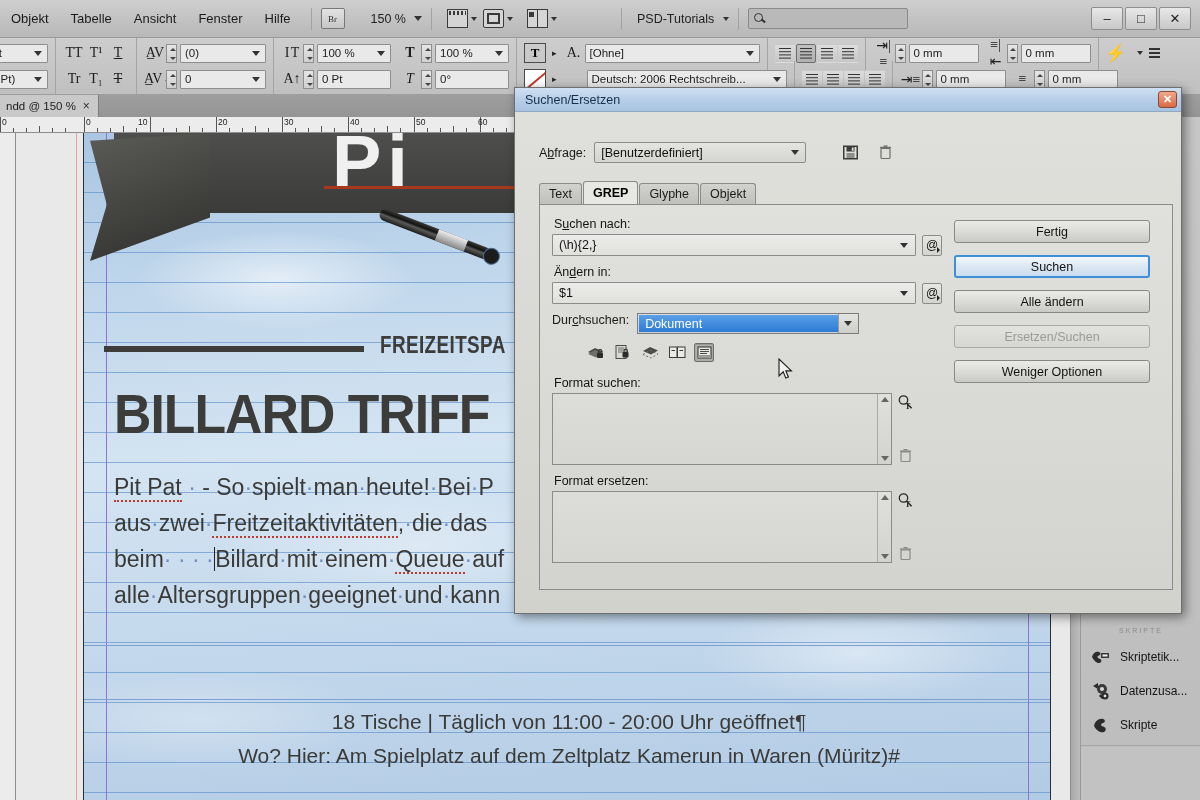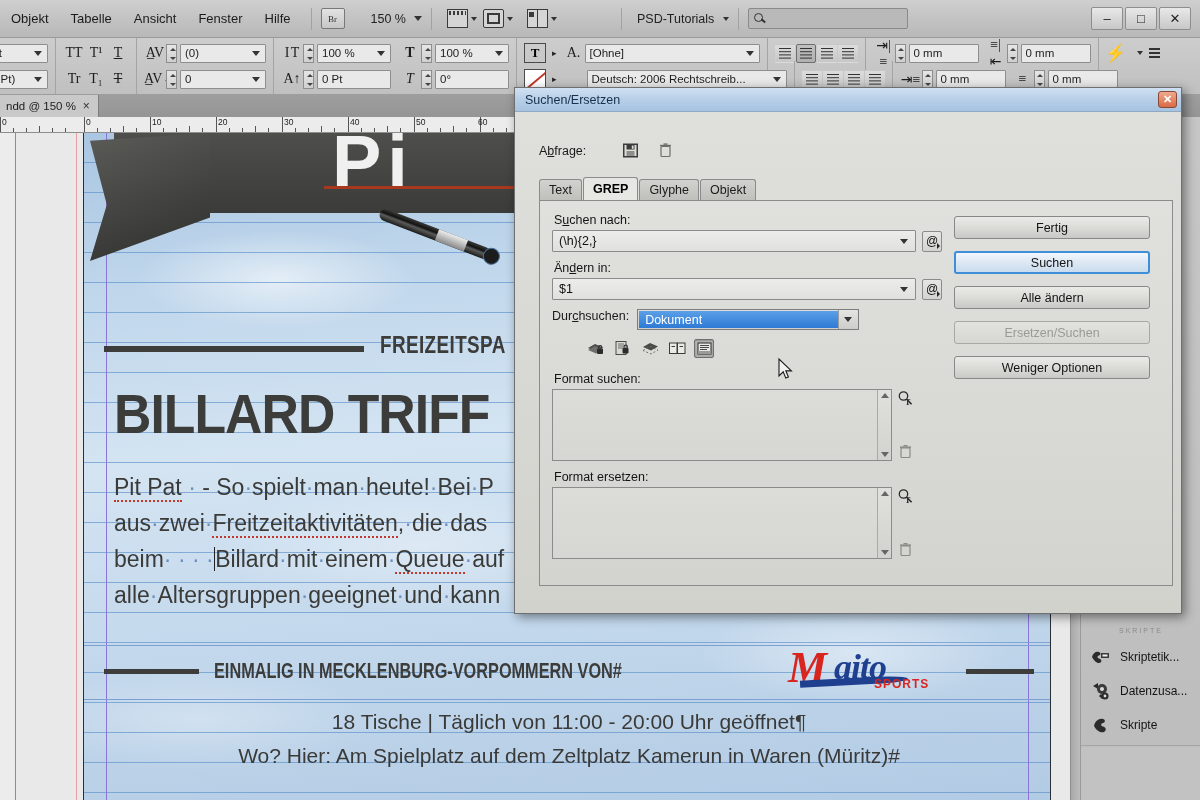--- a/index.html
+++ b/index.html
@@ -567,21 +567,21 @@
       <span class="tab-close">×</span>
     </div>
   </div>
 
   <div class="ruler-h">
     <div class="rmajor" style="left:0px;"></div>
       <div class="rlabel" style="left:0px;">0</div>
     <div class="rmajor" style="left:84px;"></div>
       <div class="rlabel" style="left:84px;">0</div>
     <div class="rmajor" style="left:150px;"></div>
-      <div class="rlabel" style="left:150px;">10</div>
+      <div class="rlabel" style="left:136px;">10</div>
     <div class="rmajor" style="left:216px;"></div>
       <div class="rlabel" style="left:216px;">20</div>
     <div class="rmajor" style="left:282px;"></div>
       <div class="rlabel" style="left:282px;">30</div>
     <div class="rmajor" style="left:348px;"></div>
       <div class="rlabel" style="left:348px;">40</div>
     <div class="rmajor" style="left:414px;"></div>
       <div class="rlabel" style="left:414px;">50</div>
     <div class="rmajor" style="left:480px;"></div>
       <div class="rlabel" style="left:476px;">60</div>
@@ -663,31 +663,20 @@
 
       <div class="headline">BILLARD TRIFF</div>
 
       <div class="bodytext">
         <div class="ln"><span class="misspell">Pit Pat</span><span class="sp">&nbsp;·&nbsp;</span>- So<span class="sp">·</span>spielt<span class="sp">·</span>man<span class="sp">·</span>heute!<span class="sp">·</span>Bei<span class="sp">·</span>P</div>
         <div class="ln">aus<span class="sp">·</span>zwei<span class="sp">·</span><span class="misspell">Freitzeitaktivitäten</span>,<span class="sp">·</span>die<span class="sp">·</span>das</div>
         <div class="ln">beim<span class="sp">·&nbsp;·&nbsp;·&nbsp;·</span><span class="tcursor"></span>Billard<span class="sp">·</span>mit<span class="sp">·</span>einem<span class="sp">·</span><span class="misspell">Queue</span><span class="sp">·</span>auf</div>
         <div class="ln">alle<span class="sp">·</span>Altersgruppen<span class="sp">·</span>geeignet<span class="sp">·</span>und<span class="sp">·</span>kann</div>
       </div>
 
-      <div class="band">
-        <div class="band-rule-l"></div>
-        <div class="band-rule-r"></div>
-        <div class="band-txt">EINMALIG IN MECKLENBURG-VORPOMMERN VON#</div>
-        <div class="logo">
-          <div class="logo-m">M</div>
-          <div class="logo-aito">aito</div>
-          <div class="logo-swoosh"></div>
-          <div class="logo-sports">SPORTS</div>
-        </div>
-      </div>
 
       <div class="foot">
         <div class="ln">18 Tische | Täglich  von 11:00  - 20:00 Uhr geöffnet¶</div>
         <div class="ln">Wo? Hier: Am Spielplatz auf dem Zeltplatz   Kamerun in Waren (Müritz)#</div>
       </div>
     </div>
   </div>
 
   <div class="dock">
     <div class="dock-strip"></div>
@@ -733,20 +722,24 @@
   <div class="dialog">
     <div class="dlg-title">
       <div class="dlg-title-txt">Suchen/Ersetzen</div>
       <div class="dlg-close">✕</div>
     </div>
     <div class="dlg-body">
       <div class="dlg-inner">
 
         <div class="row-abfrage">
           <div class="lbl"><span>A</span><span class="u">b</span><span>frage:</span></div>
+          <div class="select" style="width:212px;">
+            <span>[Benutzerdefiniert]</span>
+            <div class="caret"></div>
+          </div>
           <div class="icon-btn" style="margin-left:28px;">
             <svg width="17" height="17" viewBox="0 0 17 17">
                 <rect x="1" y="1.5" width="15" height="14" fill="#3b3b3b"></rect>
                 <rect x="2.5" y="3" width="12" height="11" fill="#dededa"></rect>
                 <rect x="4.5" y="3" width="8" height="4.5" fill="#3b3b3b"></rect>
                 <rect x="9.8" y="3.6" width="1.8" height="3.2" fill="#dededa"></rect>
                 <rect x="4.5" y="9" width="8" height="5" fill="#8e8e8a"></rect>
               </svg>
           </div>
           <div class="icon-btn" style="margin-left:10px;">

